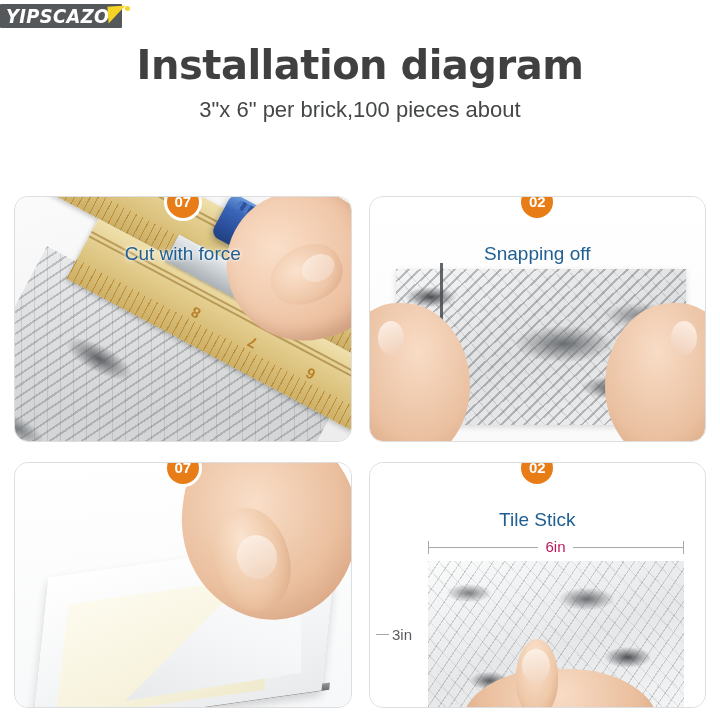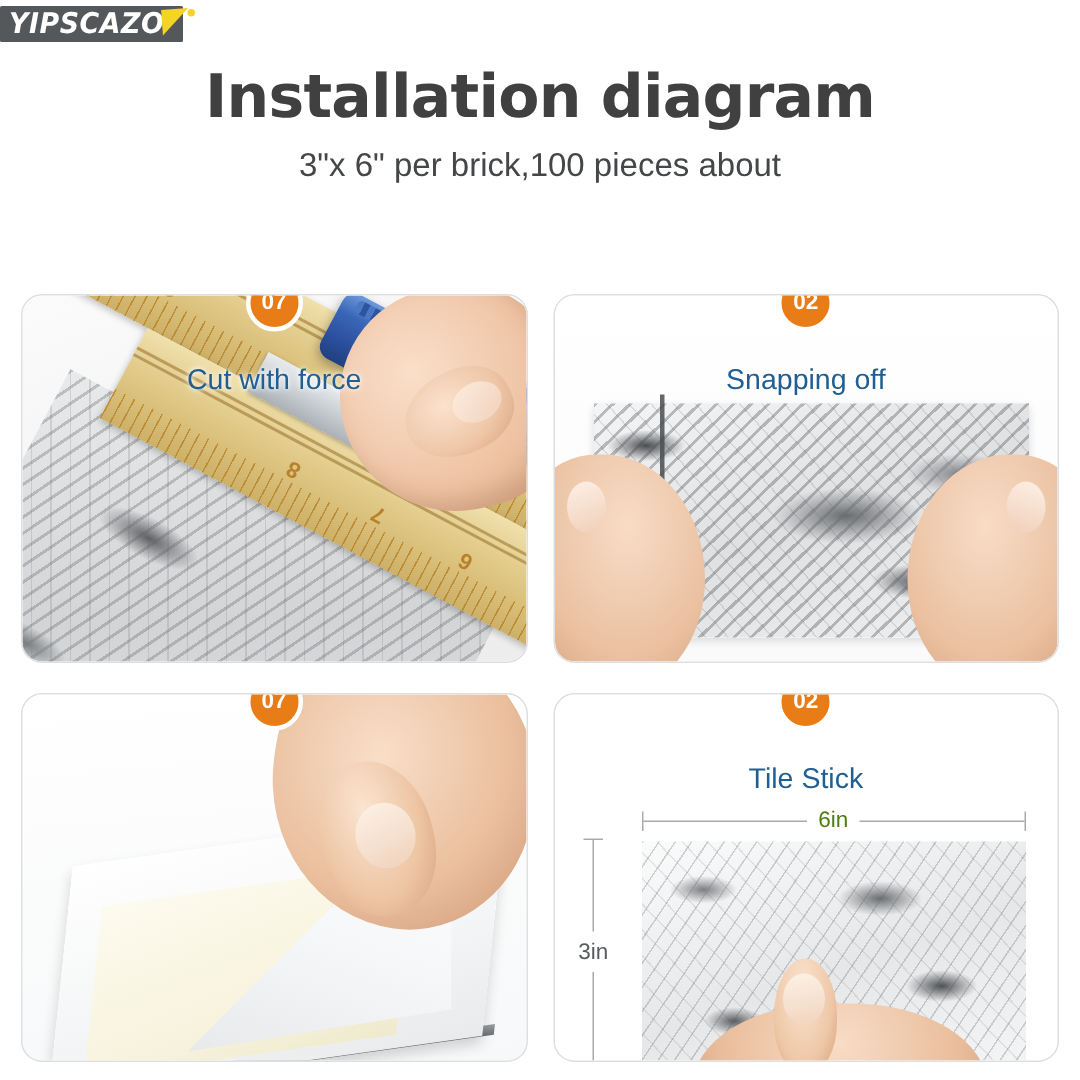--- a/index.html
+++ b/index.html
@@ -256,26 +256,26 @@
 
   
   .p4-bg{position:absolute;inset:0;background:#ffffff;}
   .dim-h{
     position:absolute;left:58px;top:76px;width:256px;height:16px;
     display:flex;align-items:center;
   }
   .dim-h .cap{width:1px;height:13px;background:#a7aaad;flex:none;}
   .dim-h .ln{flex:1;height:1px;background:#a7aaad;}
   .dim-h .lbl{
-    color:#4d7c0f;font-size:15px;padding:0 7px;
+    color:#be185d;font-size:15px;padding:0 7px;
     transform:translateY(-1px);white-space:nowrap;
   }
   .dim-v{
     position:absolute;left:6px;top:96px;width:40px;height:150px;
-    display:flex;flex-direction:column;align-items:center;
+    display:flex;flex-direction:row;align-items:center;
   }
   .dim-v .cap{height:1px;width:13px;background:#a7aaad;flex:none;}
   .dim-v .ln{width:1px;flex:1;background:#a7aaad;}
   .dim-v .lbl{
     color:#595c5f;font-size:15px;padding:5px 0;white-space:nowrap;
   }
   .p4-tile{
     position:absolute;left:58px;top:98px;width:256px;height:146px;
     background:
       radial-gradient(ellipse 34px 14px at 16% 22%,#7d8083 0%,rgba(125,128,131,0) 66%),

